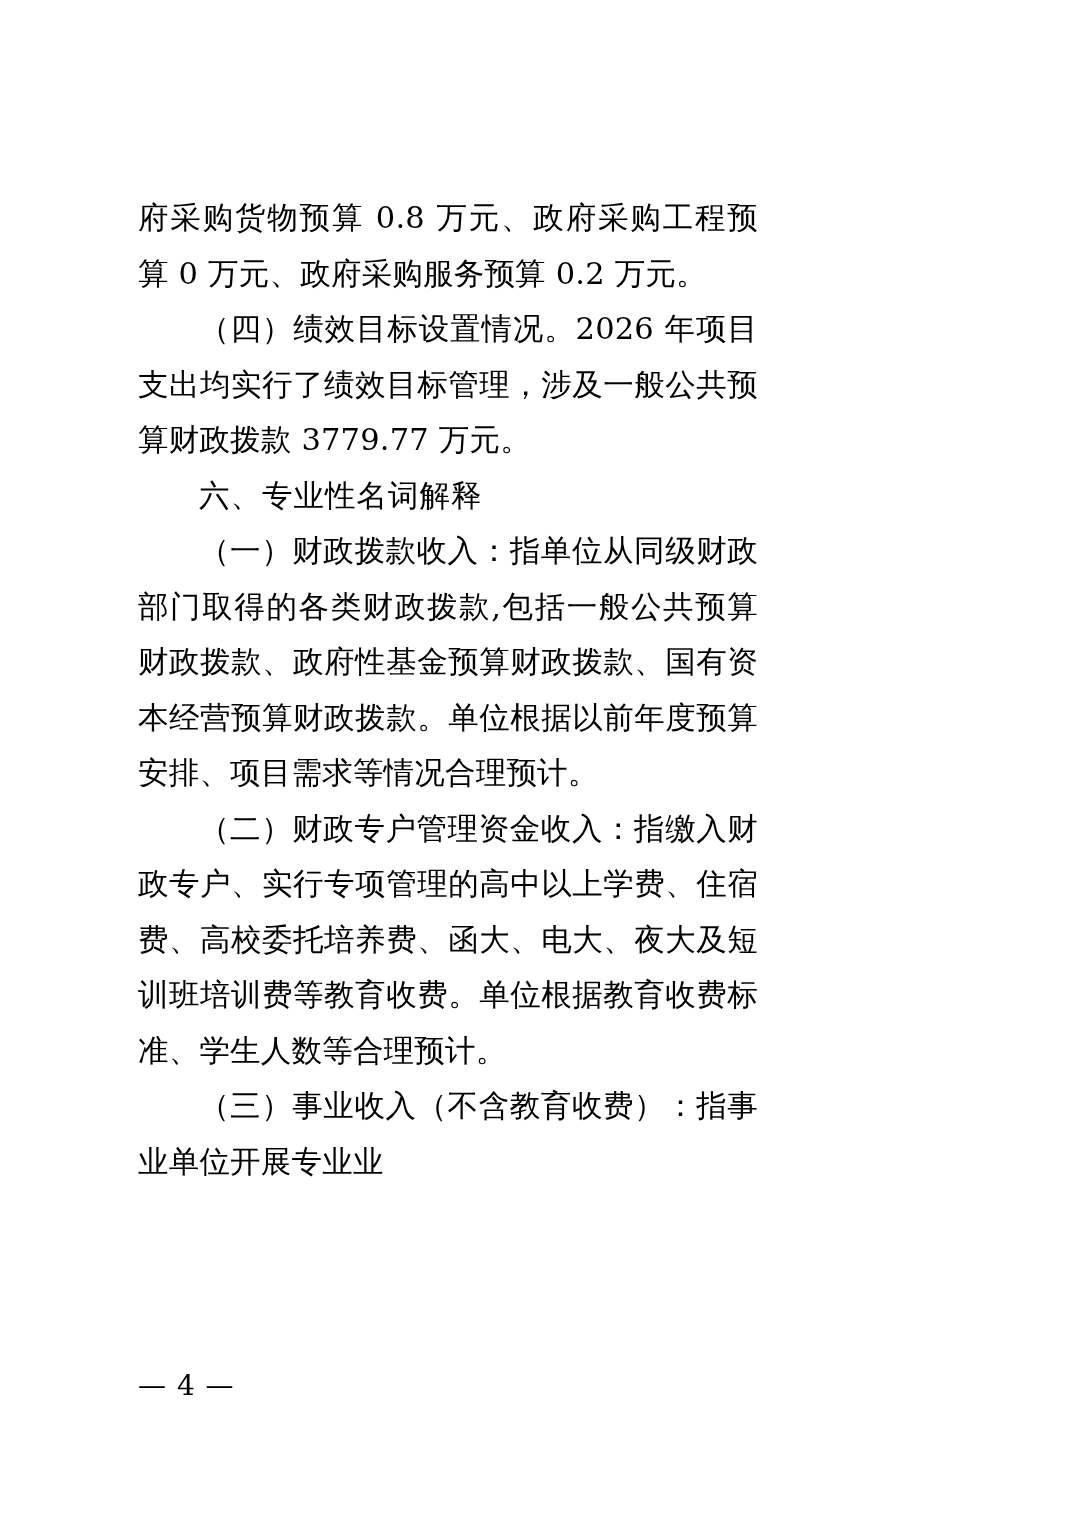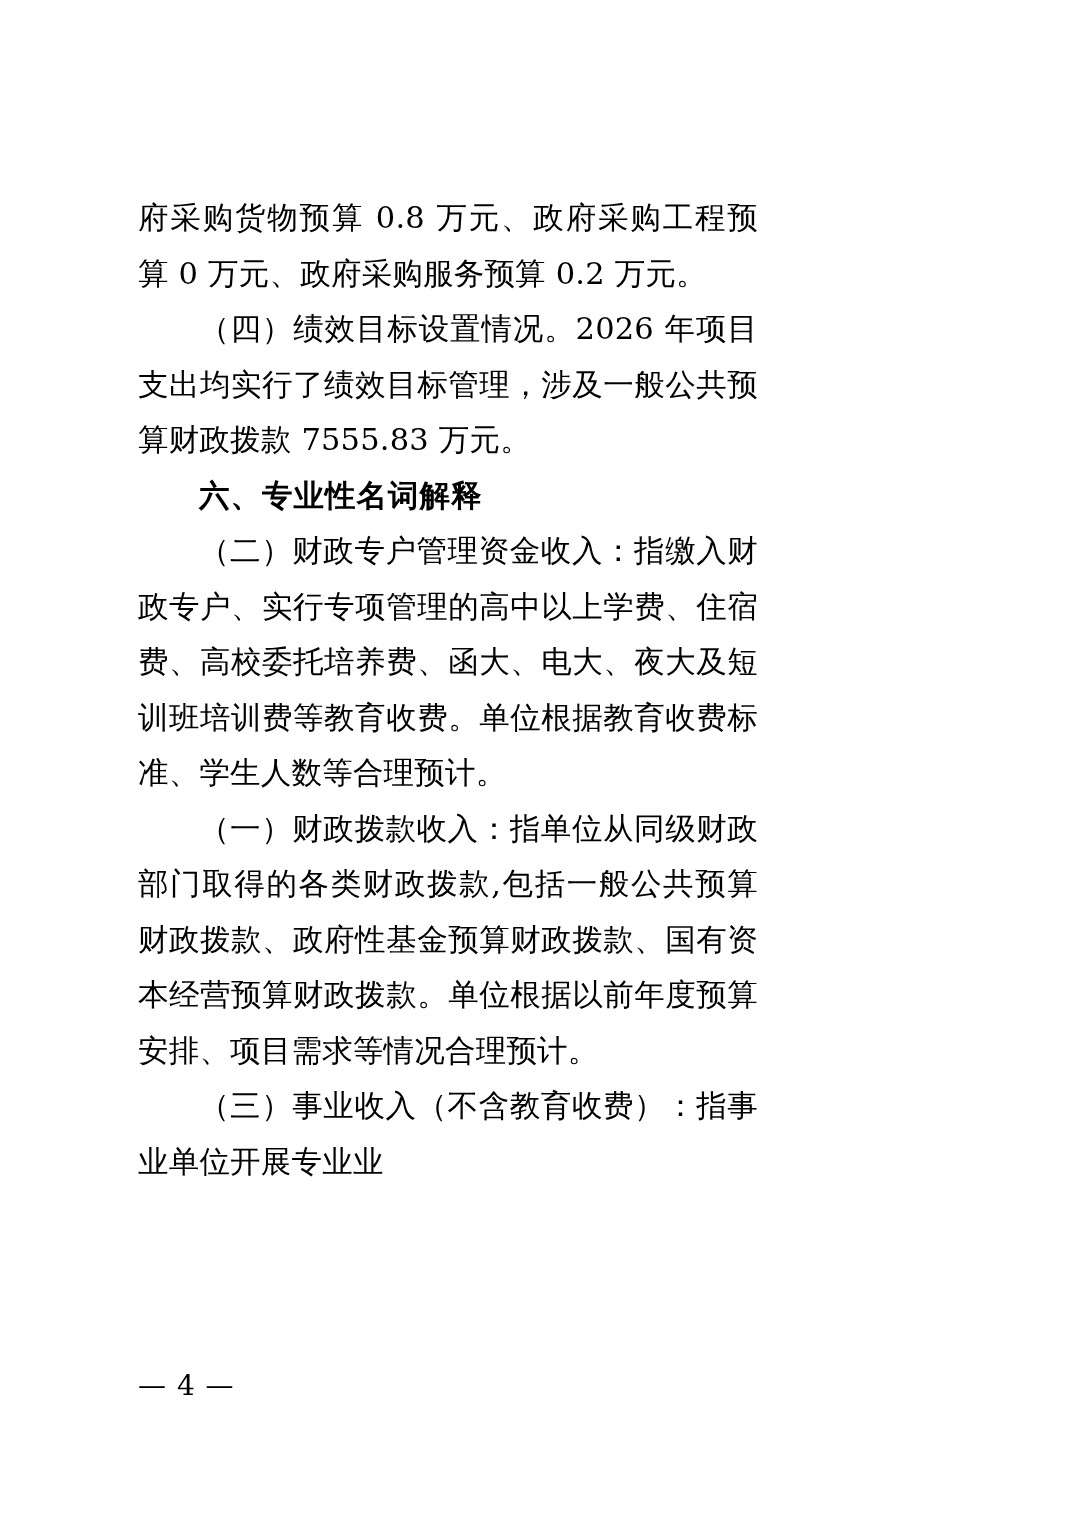--- a/index.html
+++ b/index.html
@@ -33,21 +33,21 @@
   }
   p {
     margin: 0;
     padding: 0;
   }
   .indent {
     text-indent: 61px;
   }
   .heading {
     font-family: "DejaVu Sans", "Liberation Sans", sans-serif;
-    font-weight: bold;
+    font-weight: normal;
     font-size: 30.5px;
     line-height: 55.5px;
     text-indent: 61px;
     letter-spacing: 1px;
   }
   .footer {
     position: absolute;
     left: 138px;
     bottom: 118px;
     font-size: 28px;
@@ -56,26 +56,26 @@
     color: #000;
   }
 </style>
 </head>
 <body>
 
 <div class="page">
 
   <p class="body-text">府采购货物预算 0.8 万元、政府采购工程预算 0 万元、政府采购服务预算 0.2 万元。</p>
 
-  <p class="body-text indent">（四）绩效目标设置情况。2026 年项目支出均实行了绩效目标管理，涉及一般公共预算财政拨款 7555.83 万元。</p>
+  <p class="body-text indent">（四）绩效目标设置情况。2026 年项目支出均实行了绩效目标管理，涉及一般公共预算财政拨款 3779.77 万元。</p>
 
 
   <p class="heading">六、专业性名词解释</p>
 
+  <p class="body-text indent">（一）财政拨款收入：指单位从同级财政部门取得的各类财政拨款,包括一般公共预算财政拨款、政府性基金预算财政拨款、国有资本经营预算财政拨款。单位根据以前年度预算安排、项目需求等情况合理预计。</p>
+
   <p class="body-text indent">（二）财政专户管理资金收入：指缴入财政专户、实行专项管理的高中以上学费、住宿费、高校委托培养费、函大、电大、夜大及短训班培训费等教育收费。单位根据教育收费标准、学生人数等合理预计。</p>
-
-  <p class="body-text indent">（一）财政拨款收入：指单位从同级财政部门取得的各类财政拨款,包括一般公共预算财政拨款、政府性基金预算财政拨款、国有资本经营预算财政拨款。单位根据以前年度预算安排、项目需求等情况合理预计。</p>
 
   <p class="body-text indent">（三）事业收入（不含教育收费）：指事业单位开展专业业</p>
 
 </div>
 
 <div class="footer">— 4 —</div>
 
 </body></html>

